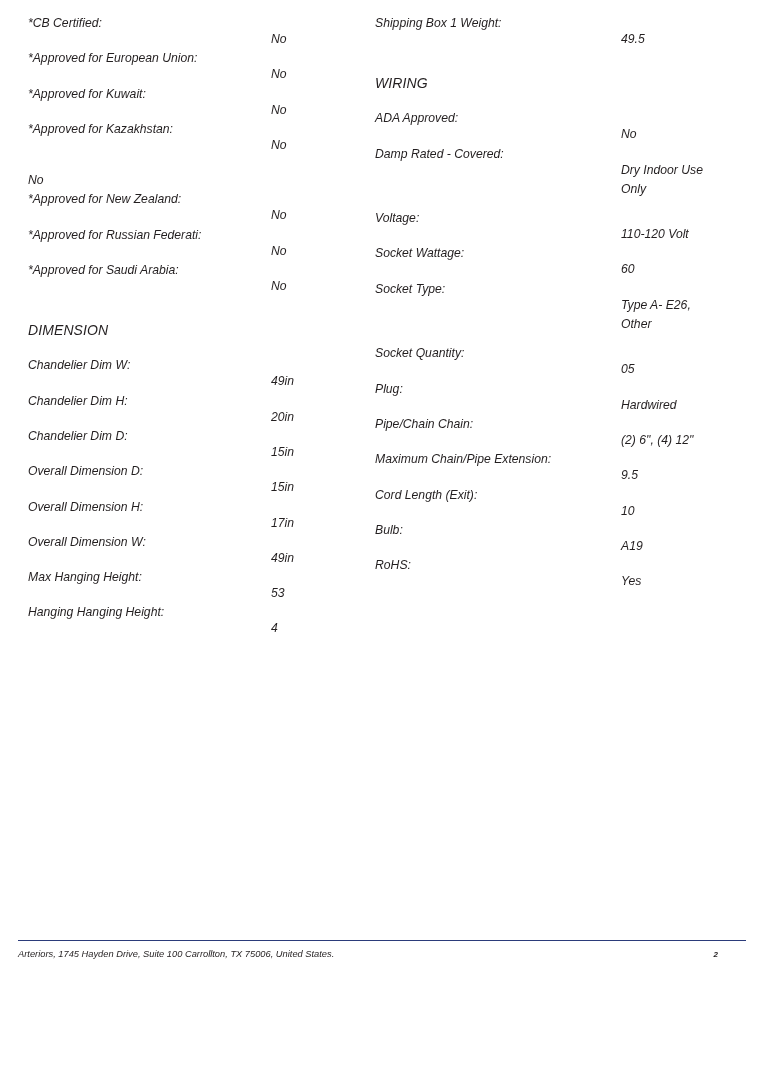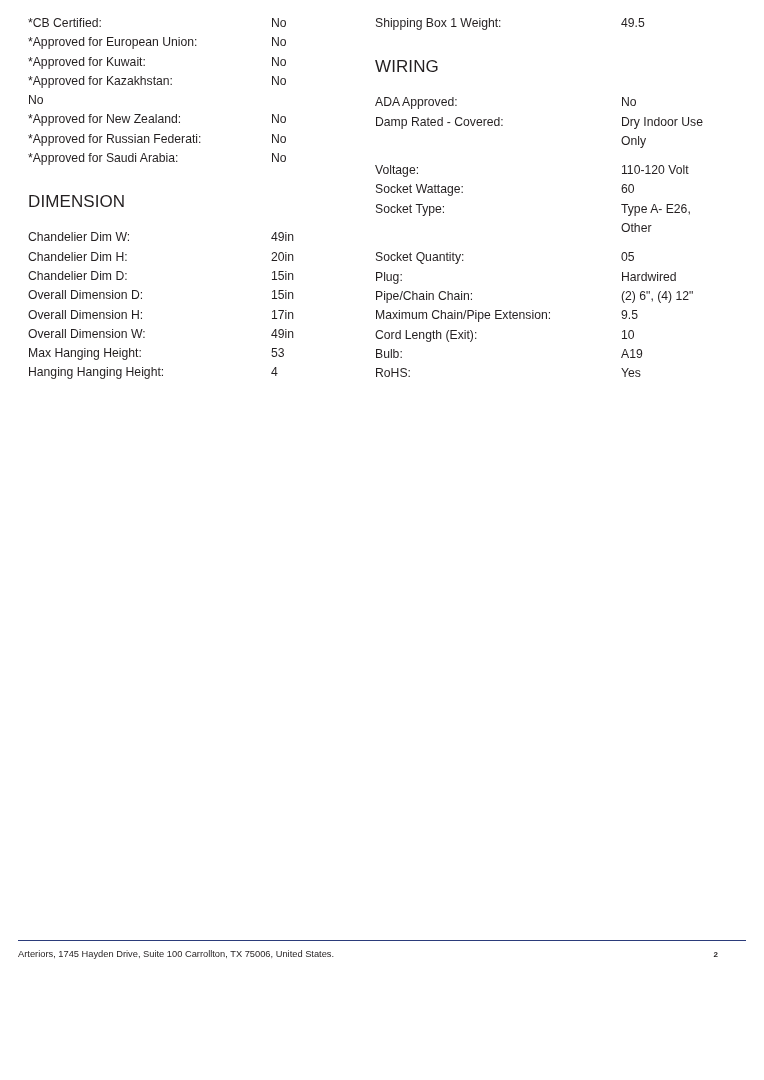--- a/index.html
+++ b/index.html
@@ -13,20 +13,21 @@
     position: relative;
     font-family: "Liberation Sans", sans-serif;
     color: #231f20;
     overflow: hidden;
   }
   .page {
     position: absolute;
     top: 0; left: 0;
     width: 764px;
     height: 977px;
+    font-style: italic;
   }
   .col {
     position: absolute;
     top: 14px;
   }
   .col-left { left: 28px; width: 330px; }
   .col-right { left: 375px; width: 340px; }
 
   .spec-row {
     display: flex;
@@ -39,23 +40,24 @@
     width: 243px;
     flex: 0 0 243px;
     white-space: nowrap;
   }
   .col-right .spec-label {
     width: 246px;
     flex: 0 0 246px;
   }
   .spec-value {
     flex: 1 1 auto;
+    margin-top: 16px;
   }
   .section-head {
-    font-size: 17px;
+    font-size: 14px;
     line-height: 24px;
     font-weight: normal;
     color: #231f20;
     margin: 22px 0 14px 0;
     letter-spacing: 0.1px;
   }
   .gap-sm { height: 10px; }
 
   .footer {
     position: absolute;

